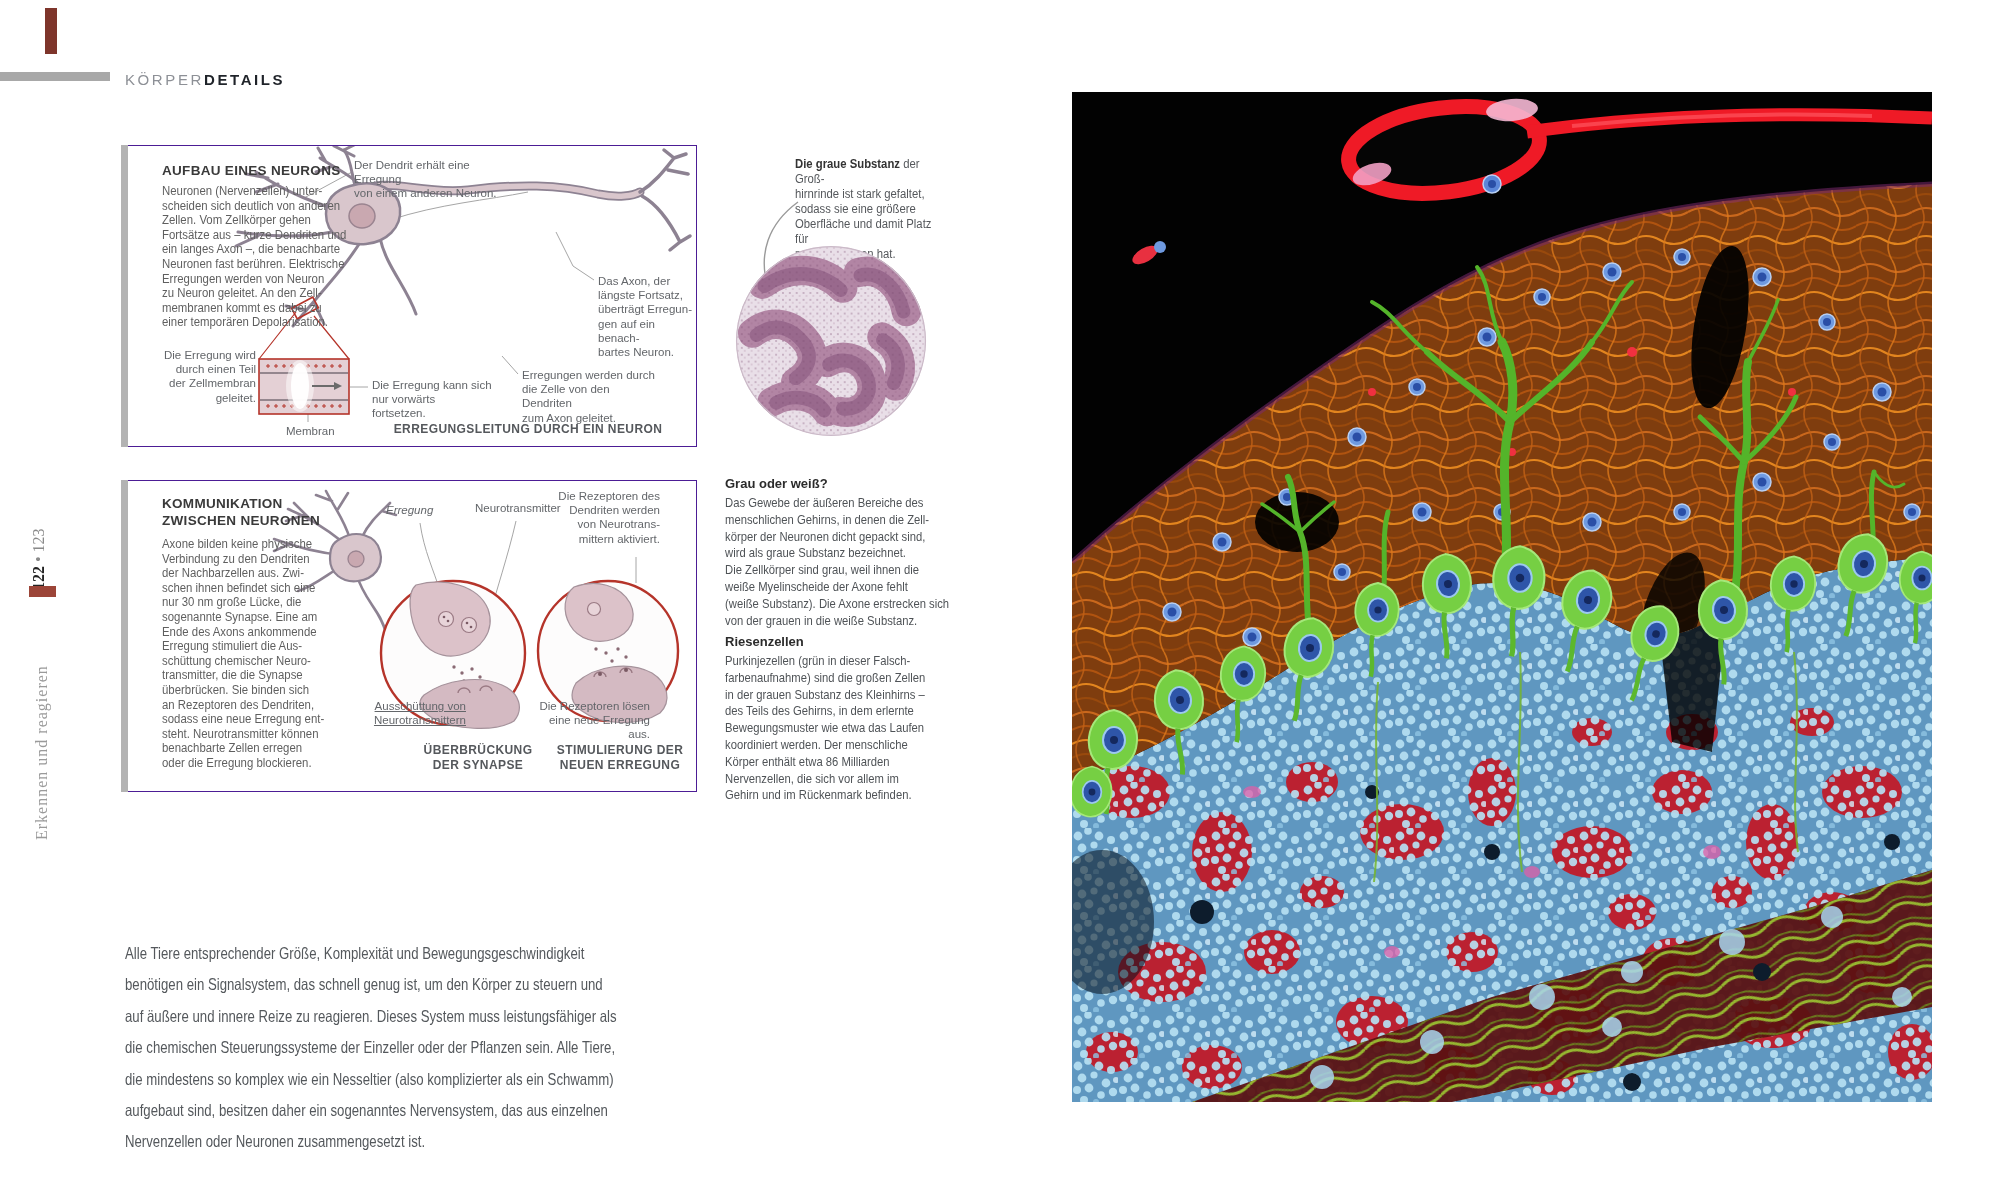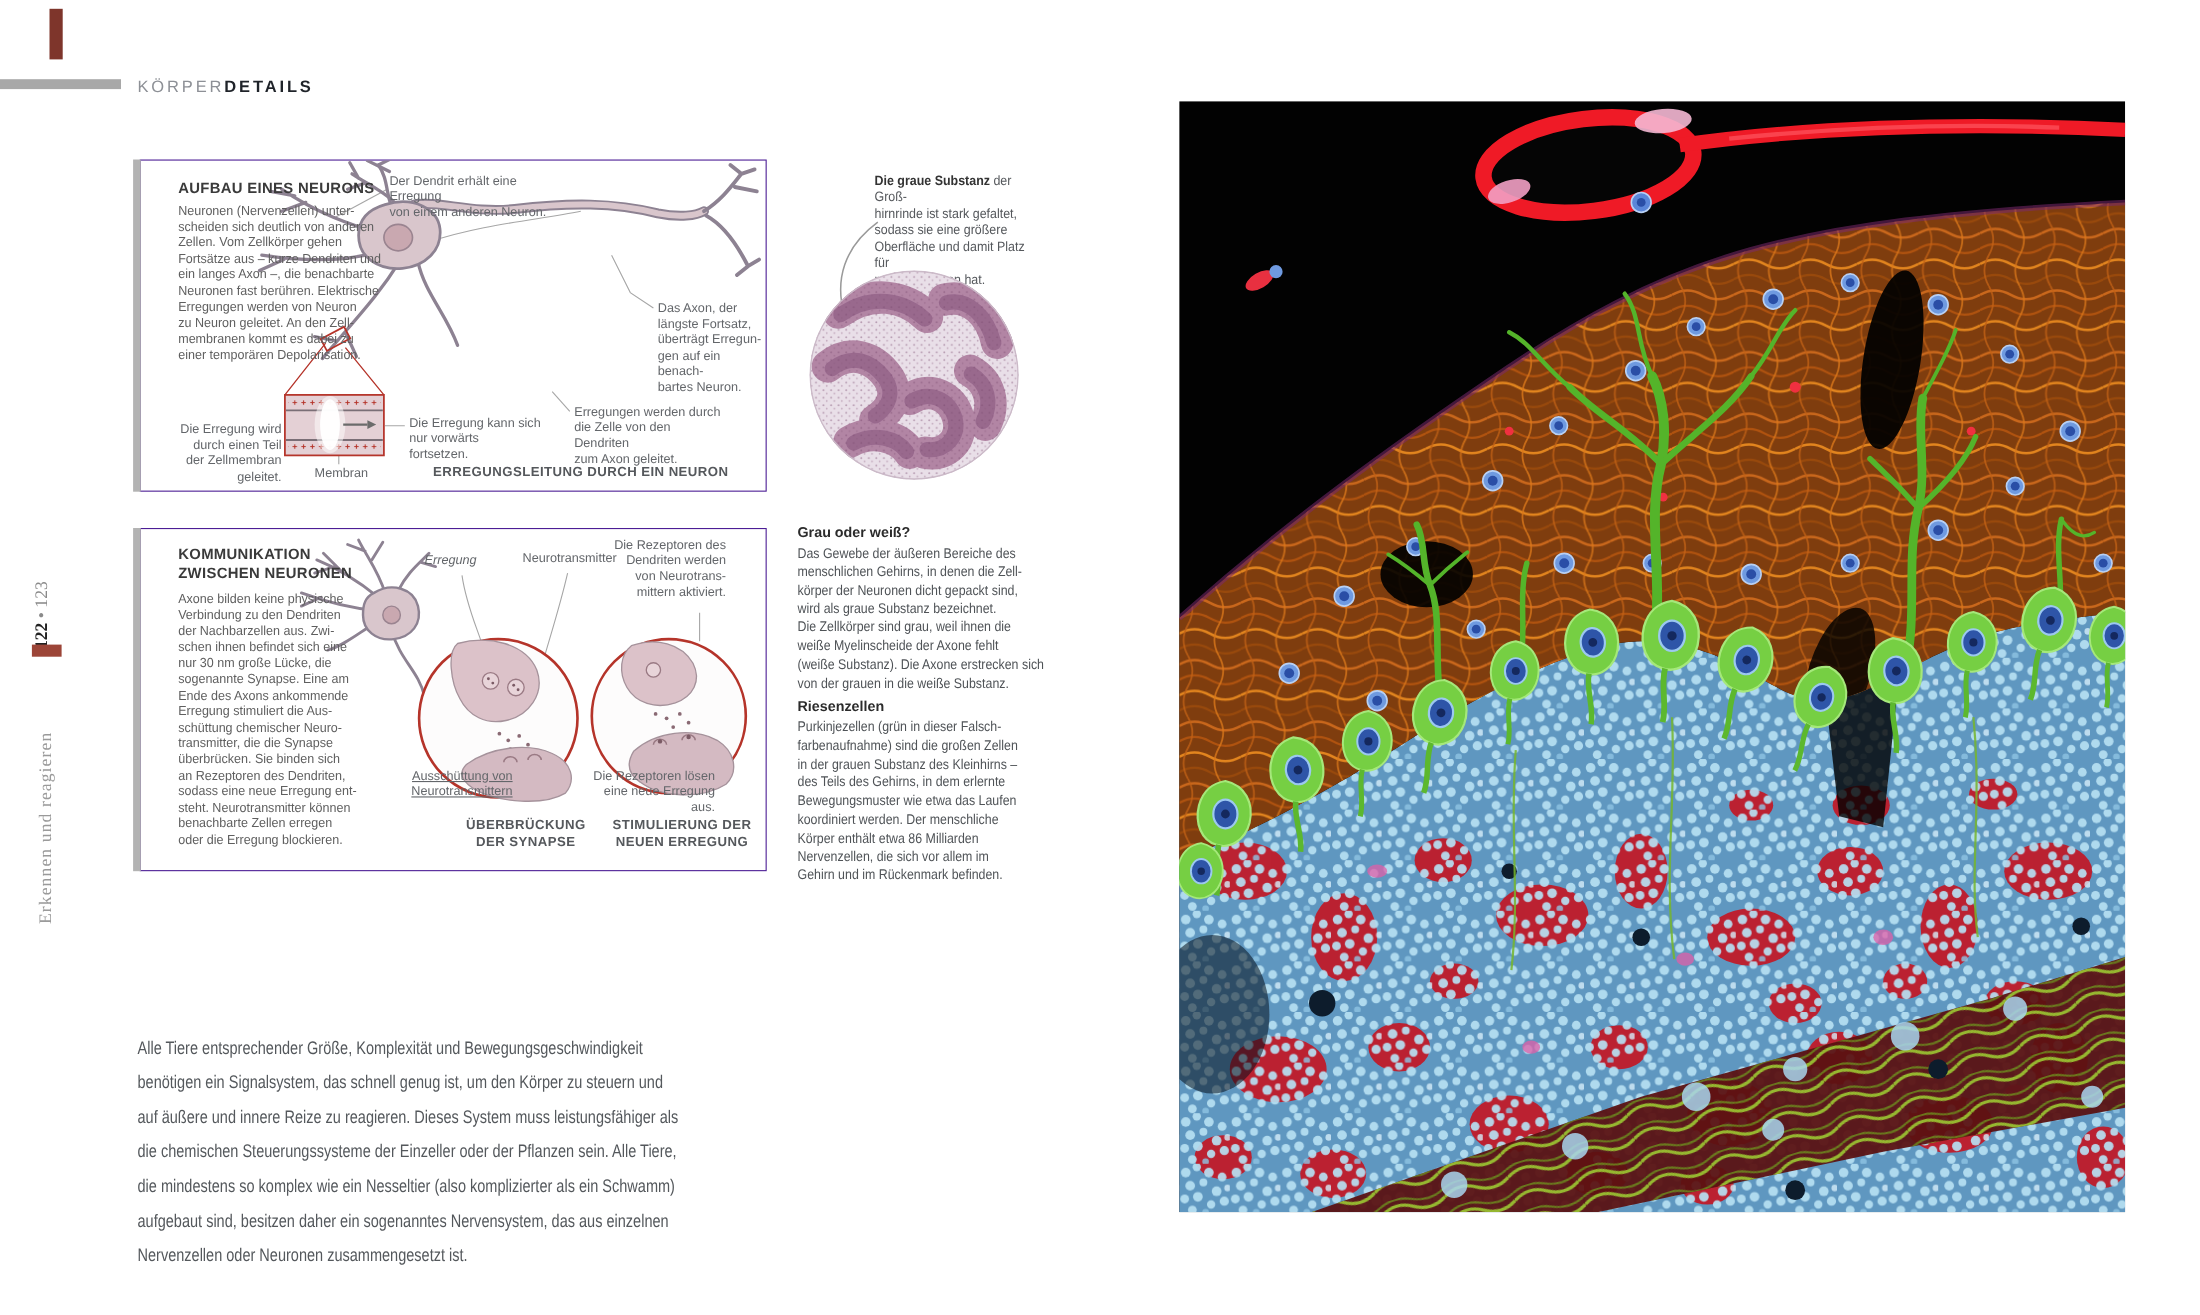--- a/index.html
+++ b/index.html
@@ -124,21 +124,21 @@
 zu Neuron geleitet. An den Zell-
 membranen kommt es dabei zu
 einer temporären Depolarisation.</div>
     <div class="abs ann pre" style="left:226px;top:12px;width:160px;">Der Dendrit erhält eine Erregung
 von einem anderen Neuron.</div>
     <div class="abs ann pre" style="left:470px;top:128px;width:100px;">Das Axon, der
 längste Fortsatz,
 überträgt Erregun-
 gen auf ein benach-
 bartes Neuron.</div>
-    <div class="abs ann pre r" style="left:8px;top:202px;width:120px;margin-top:36px;">Die Erregung wird
+    <div class="abs ann pre r" style="left:8px;top:202px;width:120px;">Die Erregung wird
 durch einen Teil
 der Zellmembran
 geleitet.</div>
     <div class="abs ann pre" style="left:244px;top:232px;width:120px;">Die Erregung kann sich
 nur vorwärts fortsetzen.</div>
     <div class="abs ann pre" style="left:394px;top:222px;width:140px;">Erregungen werden durch
 die Zelle von den Dendriten
 zum Axon geleitet.</div>
     <div class="abs ann" style="left:158px;top:278px;">Membran</div>
     <div class="abs smallcap" style="left:260px;top:276px;width:280px;">ERREGUNGSLEITUNG DURCH EIN NEURON</div>

